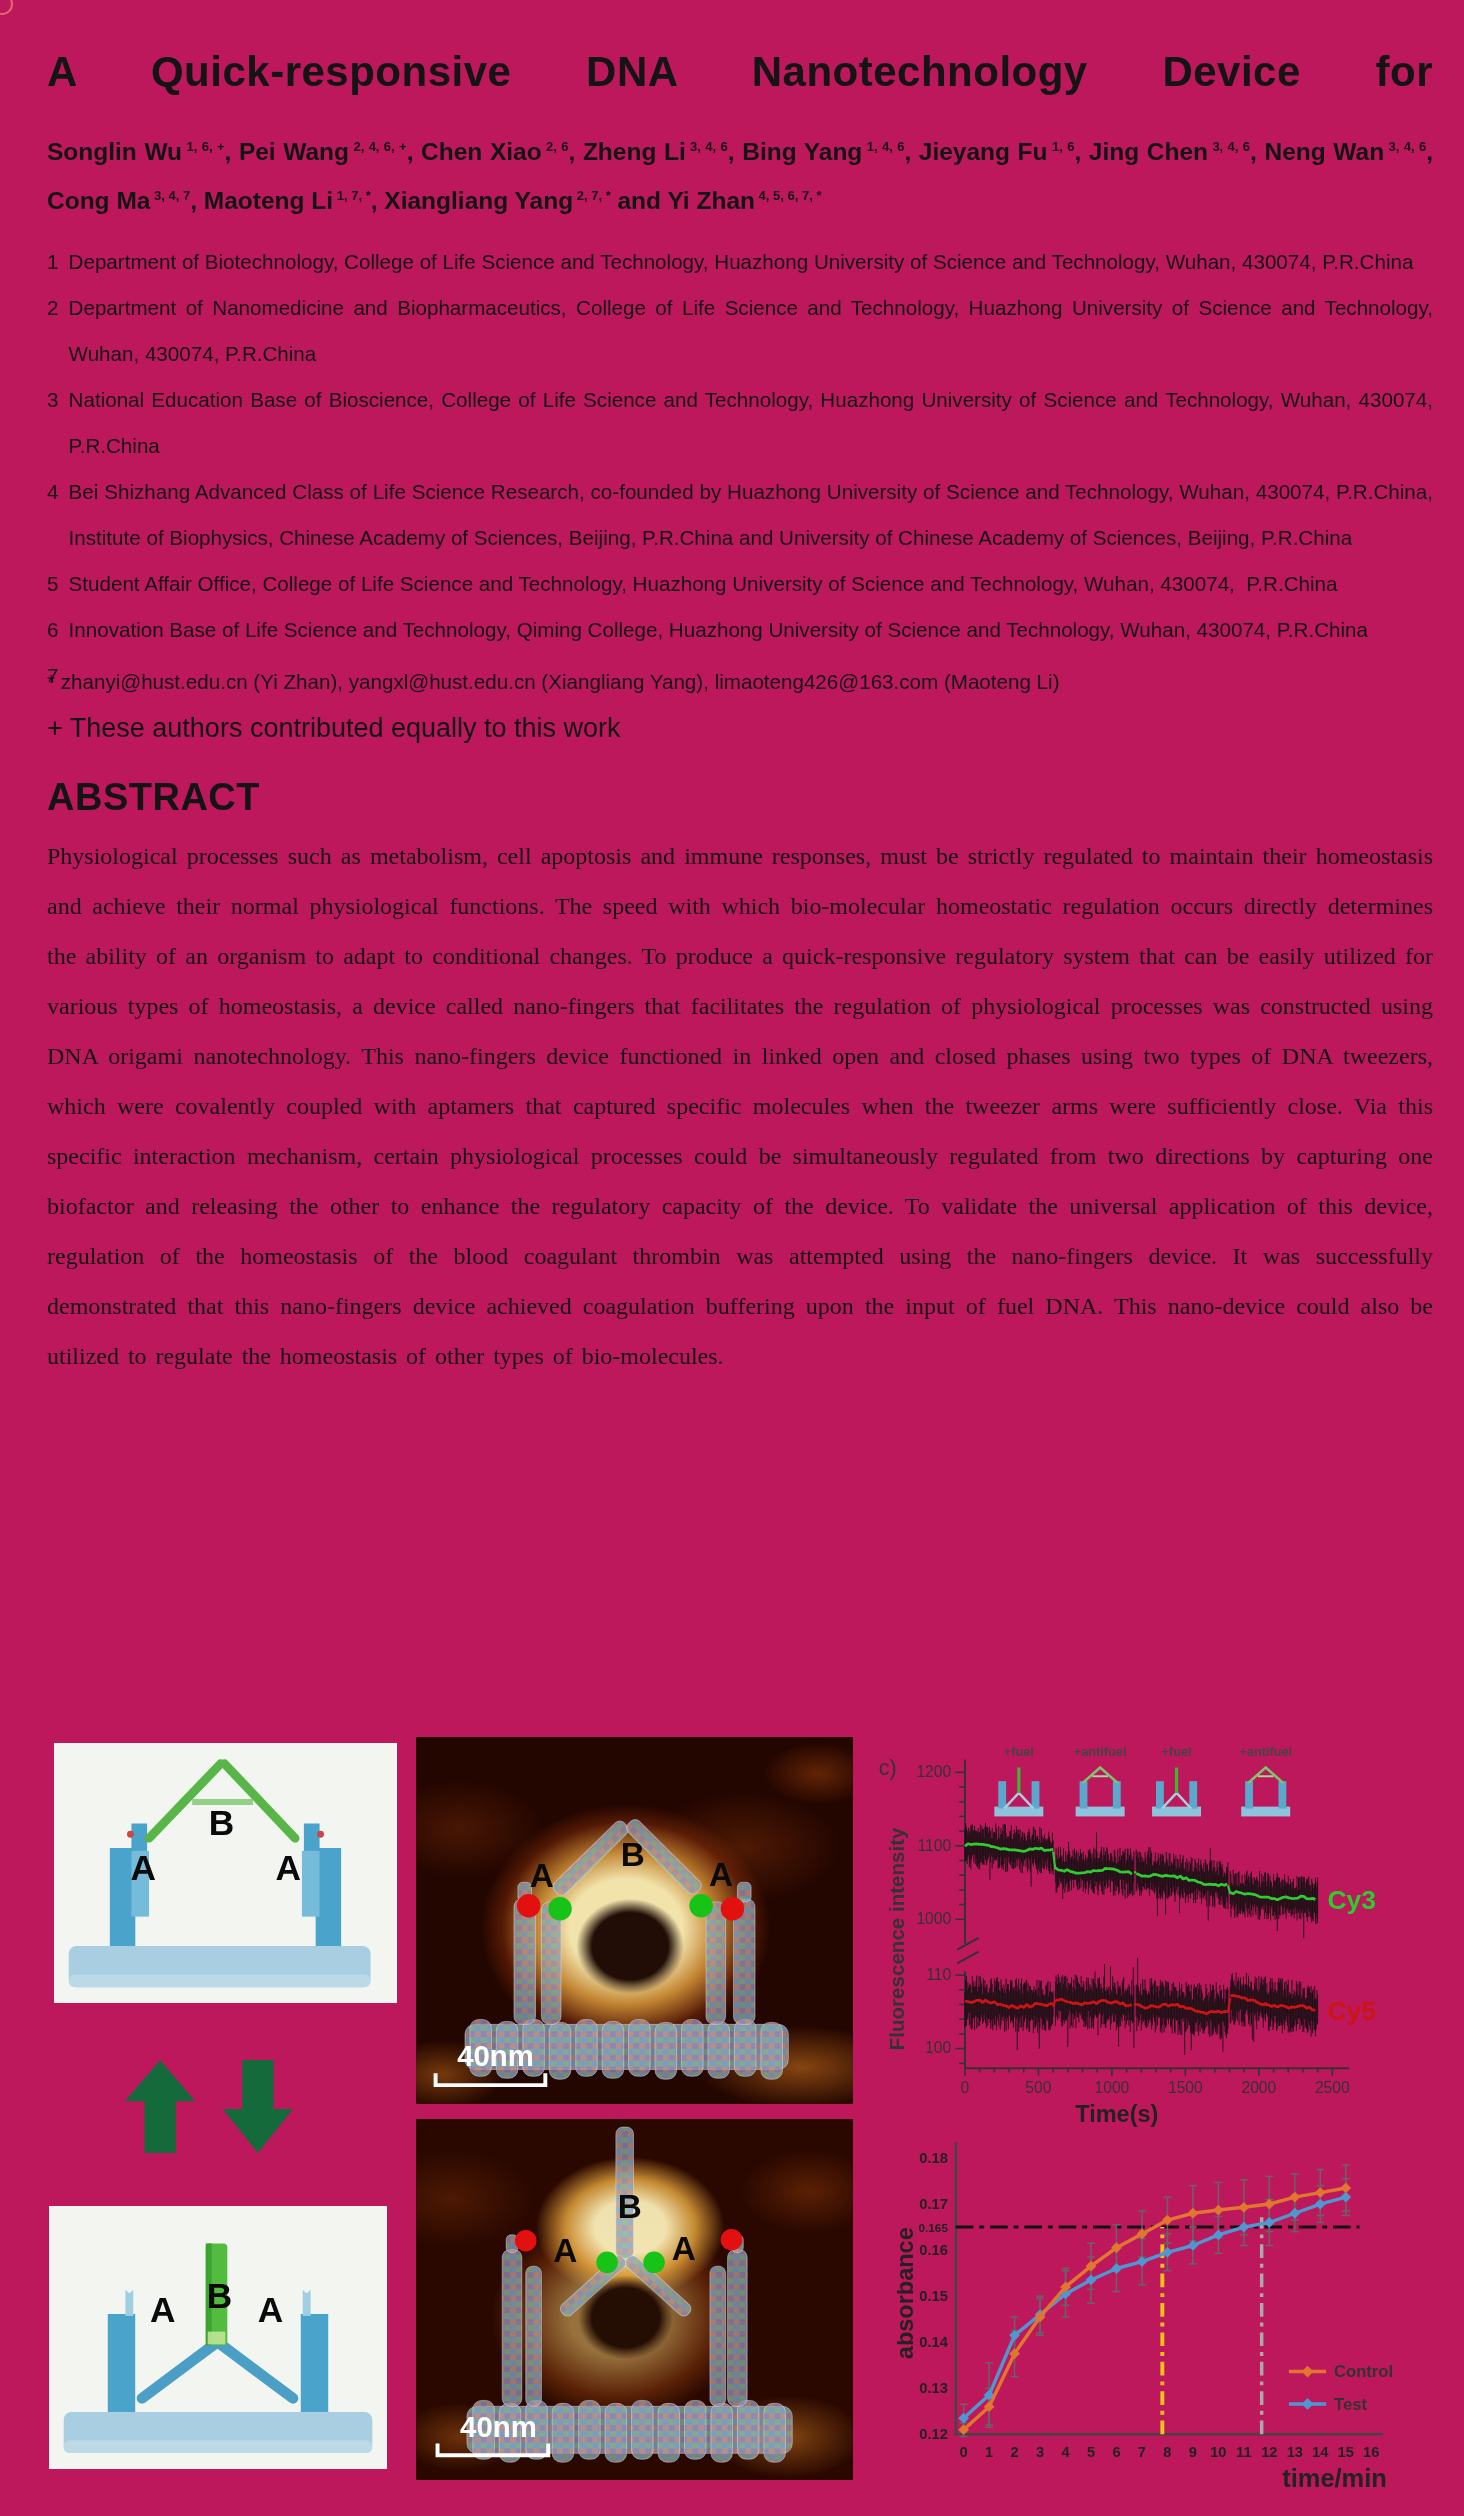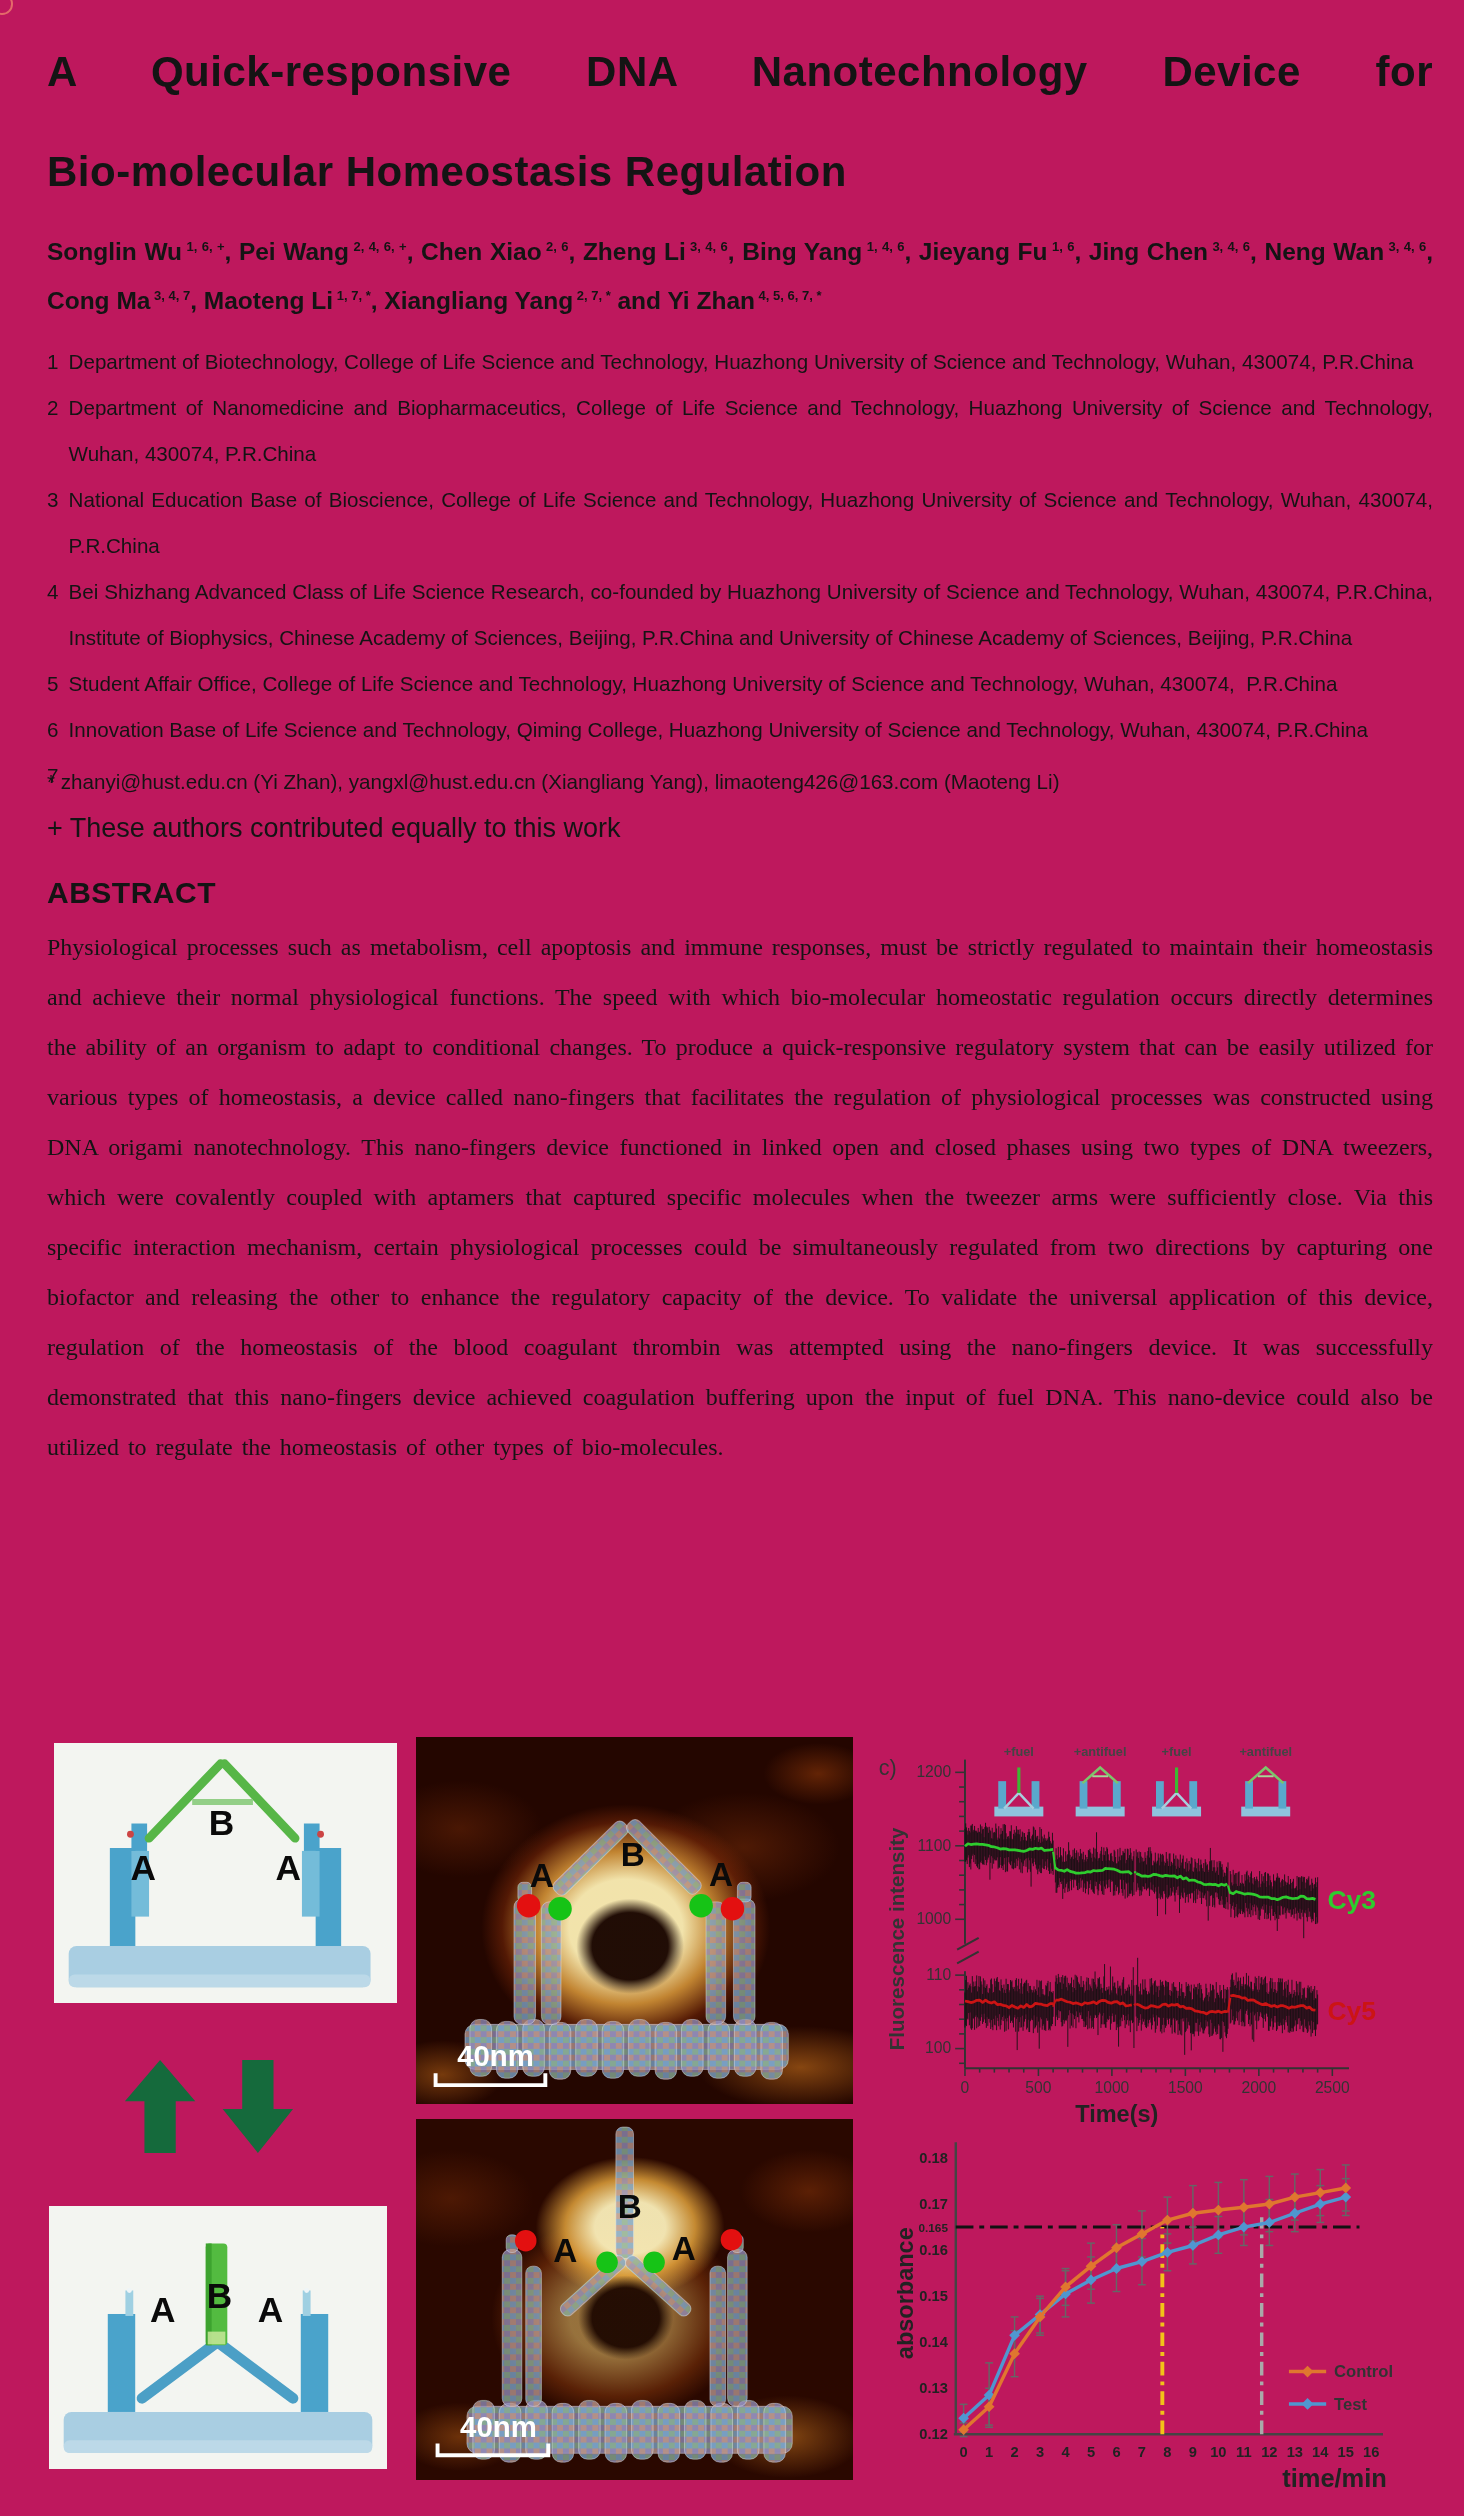--- a/index.html
+++ b/index.html
@@ -10,21 +10,21 @@
   .title{margin:0 39px;padding-top:21.6px;font-size:42px;font-weight:bold;line-height:100px;letter-spacing:0.5px;}
   .title .t1{display:block;text-align:justify;text-align-last:justify;}
   .title .t2{display:block;}
   .authors{margin:5.9px 39px 0;font-size:24.5px;font-weight:bold;line-height:49px;text-align:justify;}
   .authors sup{font-size:13px;vertical-align:super;line-height:0;}
   .affils{margin:13.7px 39px 0;font-size:20.6px;line-height:46px;}
   .affil{margin:0;position:relative;padding-left:21.6px;text-align:justify;}
   .affil .num{position:absolute;left:0;top:0;}
   .corr{margin:14px 39px 0;font-size:20.6px;line-height:29px;}
   .equal{margin:17.6px 39px 0;font-size:27px;line-height:29px;}
-  .abs-head{margin:33px 39px 0;font-size:30px;font-weight:bold;letter-spacing:0.5px;}
+  .abs-head{margin:33px 39px 0;font-size:38px;font-weight:bold;letter-spacing:0.5px;}
   .abs-body{margin:11.8px 39px 0;font-family:Liberation Serif, serif;font-size:24px;line-height:50px;
         text-align:justify;word-spacing:2.9px;}
   .figure-row{position:absolute;left:0;top:1737px;width:1464px;height:779px;}
   .fig{position:absolute;}
   .schem{background:#f3f5f1;}
   .afm{position:absolute;overflow:hidden;}
   .afm-top{background-color:#240600;background-image:
       radial-gradient(ellipse 69px 61px at 49% 57%, rgba(26,6,0,.97) 0 55%, rgba(26,6,0,0) 78%),
       radial-gradient(ellipse 172px 147px at 48% 52%, rgba(250,236,178,.96) 0 33%, rgba(233,164,62,.8) 52%, rgba(140,48,10,.45) 72%, rgba(0,0,0,0) 84%),
       radial-gradient(ellipse 147px 59px at 88% 90%, rgba(214,122,30,.55), rgba(0,0,0,0) 70%),
@@ -43,21 +43,20 @@
   svg text{font-family:"Liberation Sans",sans-serif;}
 </style>
 </head>
 <body>
 
 <div class="page">
   <div class="corner-mark"></div>
 
   <h1 class="title">
     <span class="t1">A Quick-responsive DNA Nanotechnology Device for</span>
-    <span class="t2">Bio-molecular Homeostasis Regulation</span>
   </h1>
 
   <p class="authors" id="authors"><span>Songlin Wu</span><sup> 1, 6, +</sup>, <span>Pei Wang</span><sup> 2, 4, 6, +</sup>, <span>Chen Xiao</span><sup> 2, 6</sup>, <span>Zheng Li</span><sup> 3, 4, 6</sup>, <span>Bing Yang</span><sup> 1, 4, 6</sup>, <span>Jieyang Fu</span><sup> 1, 6</sup>, <span>Jing Chen</span><sup> 3, 4, 6</sup>, <span>Neng Wan</span><sup> 3, 4, 6</sup>, <span>Cong Ma</span><sup> 3, 4, 7</sup>, <span>Maoteng Li</span><sup> 1, 7, *</sup>, <span>Xiangliang Yang</span><sup> 2, 7, *</sup> and <span>Yi Zhan</span><sup> 4, 5, 6, 7, *</sup></p>
 
   <div class="affils" id="affils">
       <p class="affil"><span class="num">1</span><span>Department of Biotechnology, College of Life Science and Technology, Huazhong University of Science and Technology, Wuhan, 430074, P.R.China</span></p>
       <p class="affil"><span class="num">2</span><span>Department of Nanomedicine and Biopharmaceutics, College of Life Science and Technology, Huazhong University of Science and Technology, Wuhan, 430074, P.R.China</span></p>
       <p class="affil"><span class="num">3</span><span>National Education Base of Bioscience, College of Life Science and Technology, Huazhong University of Science and Technology, Wuhan, 430074, P.R.China</span></p>
       <p class="affil"><span class="num">4</span><span>Bei Shizhang Advanced Class of Life Science Research, co-founded by Huazhong University of Science and Technology, Wuhan, 430074, P.R.China, Institute of Biophysics, Chinese Academy of Sciences, Beijing, P.R.China and University of Chinese Academy of Sciences, Beijing, P.R.China</span></p>
       <p class="affil"><span class="num">5</span><span>Student Affair Office, College of Life Science and Technology, Huazhong University of Science and Technology, Wuhan, 430074, &nbsp;P.R.China</span></p>

